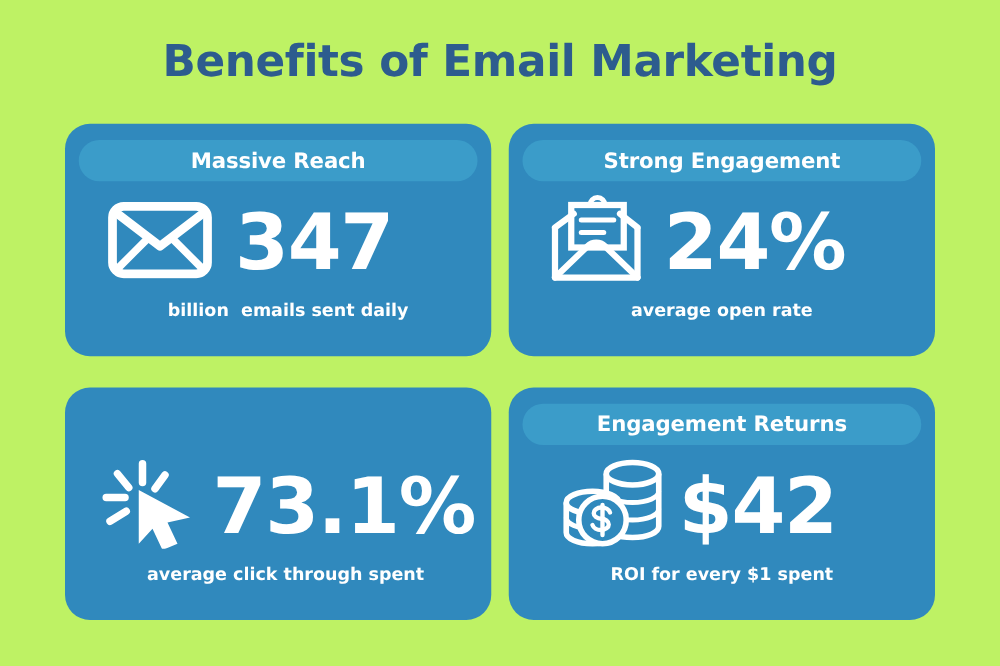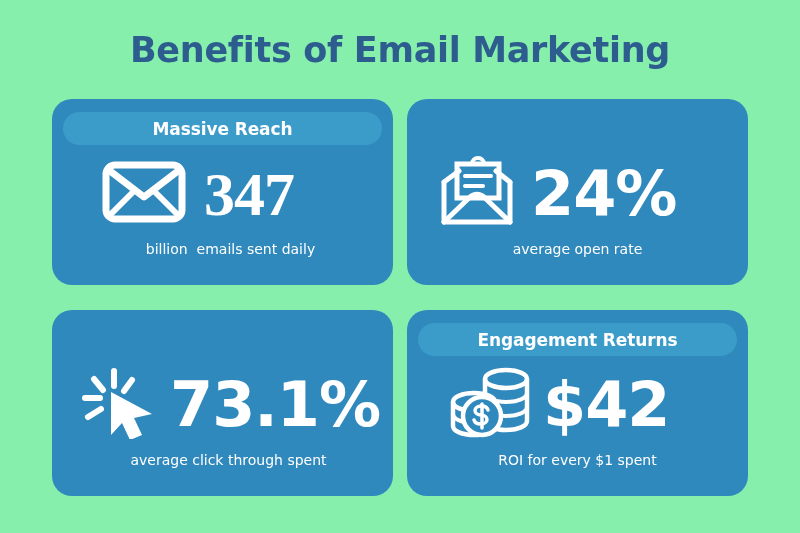--- a/index.html
+++ b/index.html
@@ -9,21 +9,21 @@
   body {
     width: 800px;
     height: 533px;
     overflow: hidden;
     font-family: "DejaVu Sans", "Liberation Sans", sans-serif;
   }
   #infographic {
     position: relative;
     width: 800px;
     height: 533px;
-    background: #86efac;
+    background: #bef264;
     box-sizing: border-box;
   }
 
   
   #page-title {
     position: absolute;
     left: 0;
     top: 28px;
     width: 800px;
     text-align: center;
@@ -101,27 +101,27 @@
     white-space: nowrap;
   }
 
   .card-caption {
     position: absolute;
     left: 0;
     top: 142px;
     width: 341px;
     text-align: center;
     font-size: 14px;
-    font-weight: normal;
+    font-weight: bold;
     color: #ffffff;
     white-space: pre;
   }
 
   
-  .stat-card[data-card="1"] .card-body { justify-content: flex-start; padding-left: 50px; font-family: Liberation Serif, serif; }
+  .stat-card[data-card="1"] .card-body { justify-content: flex-start; padding-left: 34px; }
   .stat-card[data-card="1"] .card-icon { margin-right: 18px; }
   .stat-card[data-card="1"] .card-caption { text-align: center; padding-left: 8px; }
 
   .stat-card[data-card="2"] .card-body { justify-content: flex-start; padding-left: 30px; }
   .stat-card[data-card="2"] .card-icon { margin-right: 14px; }
 
   .stat-card[data-card="3"] .card-body { justify-content: flex-start; padding-left: 28px; }
   .stat-card[data-card="3"] .card-icon { margin-right: 12px; }
   .stat-card[data-card="3"] .card-caption { padding-left: 6px; }
 
@@ -150,20 +150,23 @@
             <path d="M9 53 L32 30" stroke="#ffffff" stroke-width="6" stroke-linecap="round" fill="none"></path>
             <path d="M75 53 L52 30" stroke="#ffffff" stroke-width="6" stroke-linecap="round" fill="none"></path>
           </svg>
         </span>
         <span class="card-value">347</span>
       </div>
       <div class="card-caption">billion  emails sent daily</div>
     </div>
 
     <div class="stat-card" data-card="2">
+      <div class="card-pill">
+        <span class="card-pill-label">Strong Engagement</span>
+      </div>
       <div class="card-body">
         <span class="card-icon">
           <svg width="80" height="74" viewBox="0 0 80 74" fill="none" xmlns="http://www.w3.org/2000/svg">
 
             <rect x="20" y="9" width="42" height="34" stroke="#ffffff" stroke-width="5" fill="none"></rect>
             <path d="M35 9 a6 6 0 0 1 12 0" stroke="#ffffff" stroke-width="4" fill="none"></path>
             <path d="M28 21 H54" stroke="#ffffff" stroke-width="4" stroke-linecap="round"></path>
             <path d="M28 31 H46" stroke="#ffffff" stroke-width="4" stroke-linecap="round"></path>
 
             <path d="M7 27 L7 67 H73 L73 27" stroke="#ffffff" stroke-width="5" stroke-linejoin="round" fill="none"></path>

